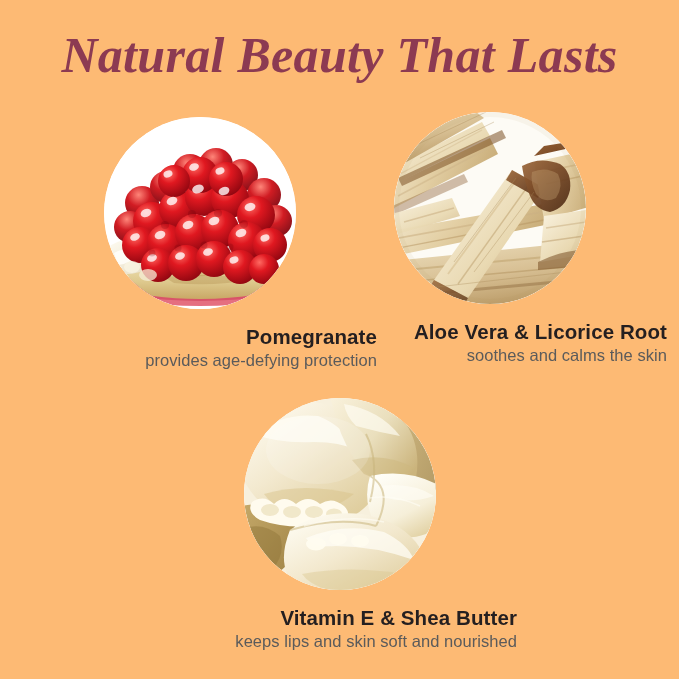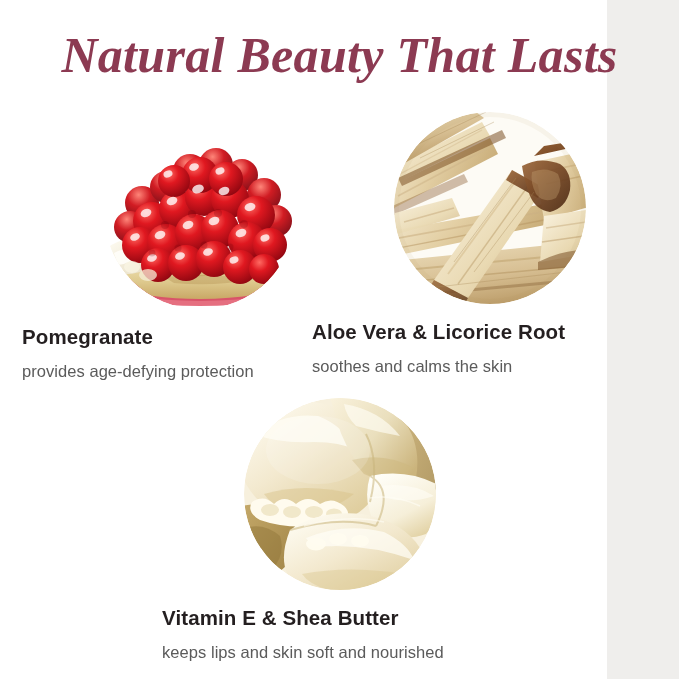--- a/index.html
+++ b/index.html
@@ -10,23 +10,23 @@
     width: 679px;
     height: 679px;
     background: #efeeec;
     font-family: "Liberation Sans", sans-serif;
     overflow: hidden;
     position: relative;
   }
 
   .page {
     position: relative;
-    width: 607px;
+    width: 679px;
     height: 679px;
-    background: #ffffff;
+    background: #fdba74;
   }
 
   
   .headline {
     position: absolute;
     left: 0;
     top: 28px;
     width: 679px;
     text-align: center;
     font-family: "Liberation Serif", "DejaVu Serif", serif;
@@ -35,21 +35,21 @@
     font-size: 50px;
     letter-spacing: 0.3px;
     color: #8c3a52;
     white-space: nowrap;
     line-height: 1.1;
   }
 
   
   .card {
     position: absolute;
-    text-align: left;
+    text-align: right;
   }
   .card-a { left: 22px;  top: 117px; width: 355px; }
   .card-b { left: 312px; top: 112px; width: 355px; }
   .card-c { left: 162px; top: 398px; width: 355px; }
 
   .thumb {
     width: 192px;
     height: 192px;
     border-radius: 50%;
     margin: 0 auto;
@@ -70,21 +70,21 @@
     letter-spacing: 0.1px;
     line-height: 1.2;
     white-space: nowrap;
   }
   .ing-desc {
     font-family: "Liberation Sans", sans-serif;
     font-weight: normal;
     font-size: 16.5px;
     color: #5b5b5b;
     letter-spacing: 0.05px;
-    margin-top: 11px;
+    margin-top: 0;
     line-height: 1.25;
     white-space: nowrap;
   }
 </style>
 </head>
 <body>
 
 <div class="page">
 
   <div class="headline">Natural Beauty That Lasts</div>

